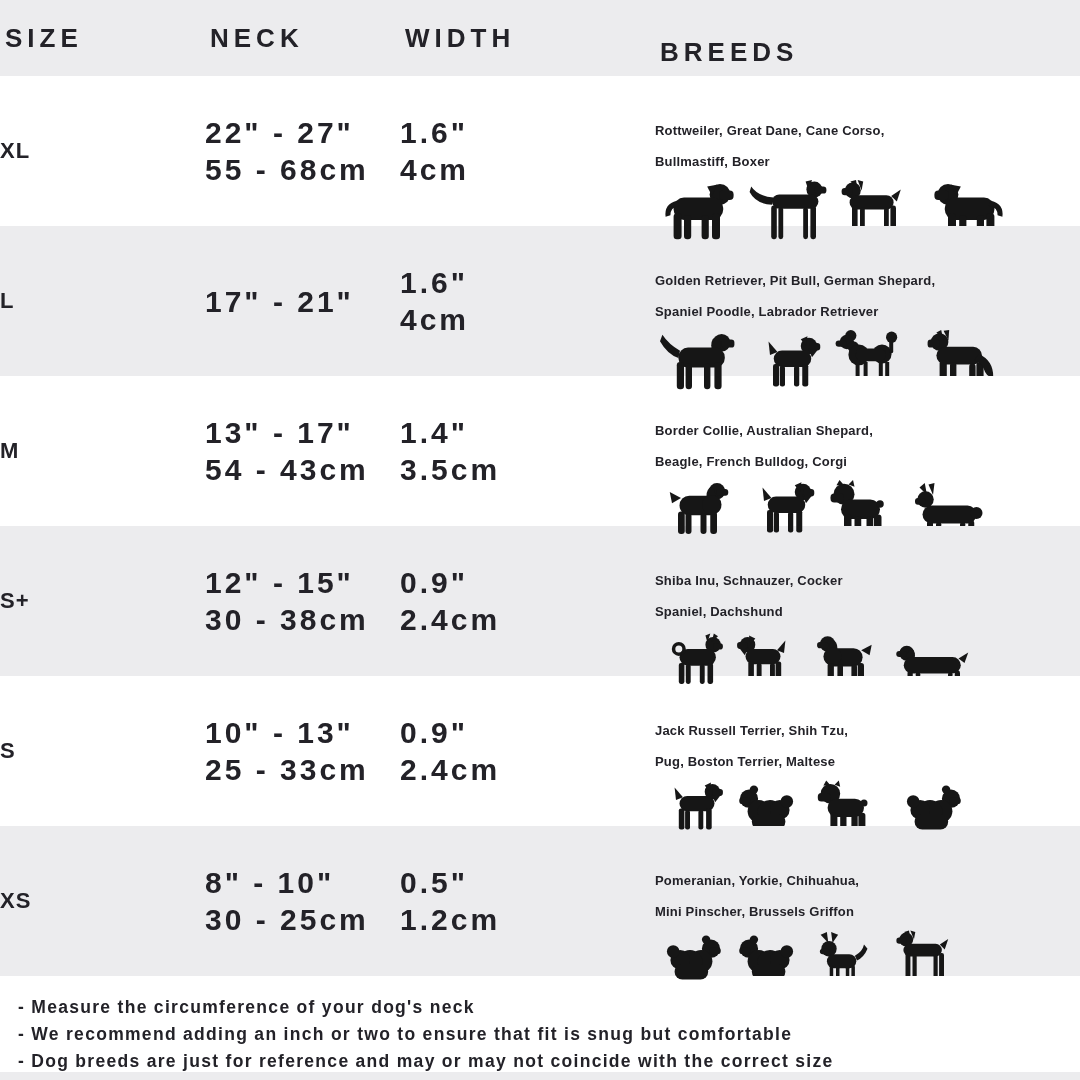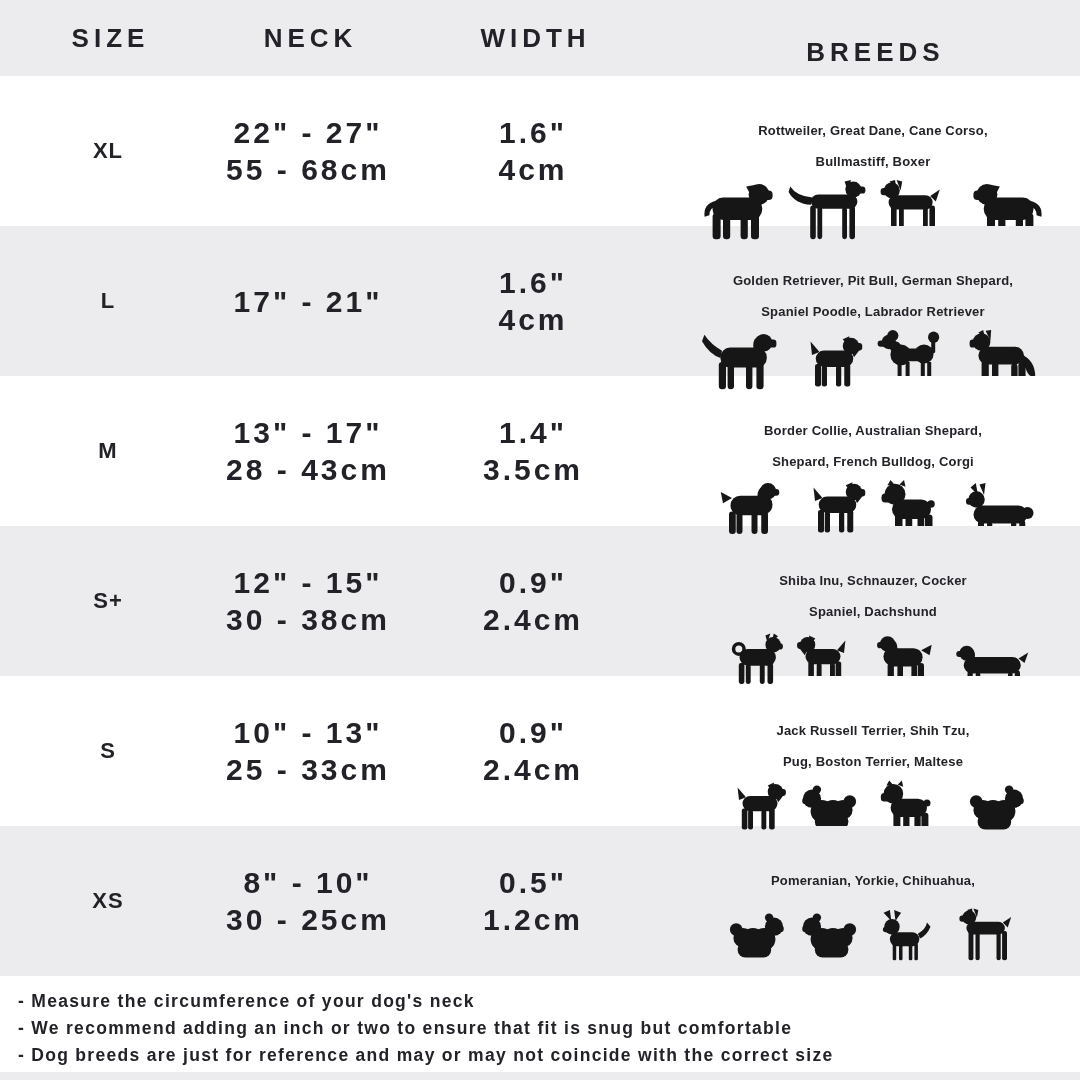--- a/index.html
+++ b/index.html
@@ -9,21 +9,21 @@
     background: #ffffff;
     color: #232228;
   }
   .sheet { width: 1080px; height: 1080px; overflow: hidden; display: flex; flex-direction: column; }
 
   .row { display: flex; width: 1080px; }
   .header-row { height: 76px; background: #ececee; align-items: center; }
   .data-row { height: 150px; background: #ffffff; }
   .data-row.alt { background: #ececee; }
 
-  .cell { display: flex; flex-direction: column; align-items: center; justify-content: center; box-sizing: border-box; padding-left: 11px; }
+  .cell { display: flex; flex-direction: column; align-items: flex-start; justify-content: center; box-sizing: border-box; }
   .c-size   { width: 205px; }
   .c-neck   { width: 195px; }
   .c-width  { width: 255px; }
   .c-breeds { width: 425px; margin-top: 28px; }
 
   .head-label {
     font-size: 26px; font-weight: bold; letter-spacing: 5px; text-indent: 5px;
   }
 
   .size-label { font-size: 22px; font-weight: bold; letter-spacing: 1px; }
@@ -36,21 +36,21 @@
     letter-spacing: 0.2px; text-align: center; white-space: nowrap;
   }
 
   .dogs { display: flex; align-items: flex-end; gap: 10px; margin-top: 3px; height: 66px; }
   .dogs svg { fill: #161616; display: block; }
   .dog-lg { width: 82px; height: 64px; }
   .dog-md { width: 76px; height: 60px; }
   .dog-sm { width: 70px; height: 57px; }
   .flip { transform: scaleX(-1); }
 
-  .notes { height: 96px; box-sizing: border-box; padding: 12px 0 0 18px; background: #ffffff; }
+  .notes { height: 96px; box-sizing: border-box; padding: 18px 0 0 18px; background: #ffffff; }
   .note-line { font-size: 17.5px; font-weight: bold; letter-spacing: 1.3px; line-height: 27px; white-space: nowrap; }
 
   .bottom-bar { height: 8px; background: #ececee; }
 
   .defs-hidden { position: absolute; width: 0; height: 0; overflow: hidden; }
 </style>
 </head>
 <body>
 
 <svg class="defs-hidden" xmlns="http://www.w3.org/2000/svg" aria-hidden="true">
@@ -306,29 +306,29 @@
       </div>
     </div>
   </div>
 
   <div class="row data-row">
     <div class="cell c-size">
         <span class="size-label">M</span>
       </div>
     <div class="cell c-neck">
       <div class="meas">13" - 17"</div>
-      <div class="meas">28 - 43cm</div>
+      <div class="meas">54 - 43cm</div>
     </div>
     <div class="cell c-width">
       <div class="meas">1.4"</div>
       <div class="meas">3.5cm</div>
     </div>
     <div class="cell c-breeds">
       <div class="breed-line">Border Collie, Australian Shepard,</div>
-      <div class="breed-line">Shepard, French Bulldog, Corgi</div>
+      <div class="breed-line">Beagle, French Bulldog, Corgi</div>
       <div class="dogs">
         <svg class="dog-md flip">
             <use href="#sym-spaniel"></use>
           </svg>
         <svg class="dog-md flip">
             <use href="#sym-terrier"></use>
           </svg>
         <svg class="dog-md">
             <use href="#sym-bulldog"></use>
           </svg>
@@ -410,20 +410,21 @@
     <div class="cell c-neck">
       <div class="meas">8" - 10"</div>
       <div class="meas">30 - 25cm</div>
     </div>
     <div class="cell c-width">
       <div class="meas">0.5"</div>
       <div class="meas">1.2cm</div>
     </div>
     <div class="cell c-breeds">
       <div class="breed-line">Pomeranian, Yorkie, Chihuahua,</div>
+      <div class="breed-line">Mini Pinscher, Brussels Griffon</div>
       <div class="dogs">
         <svg class="dog-sm flip">
             <use href="#sym-fluffy"></use>
           </svg>
         <svg class="dog-sm">
             <use href="#sym-fluffy"></use>
           </svg>
         <svg class="dog-sm">
             <use href="#sym-chihuahua"></use>
           </svg>

